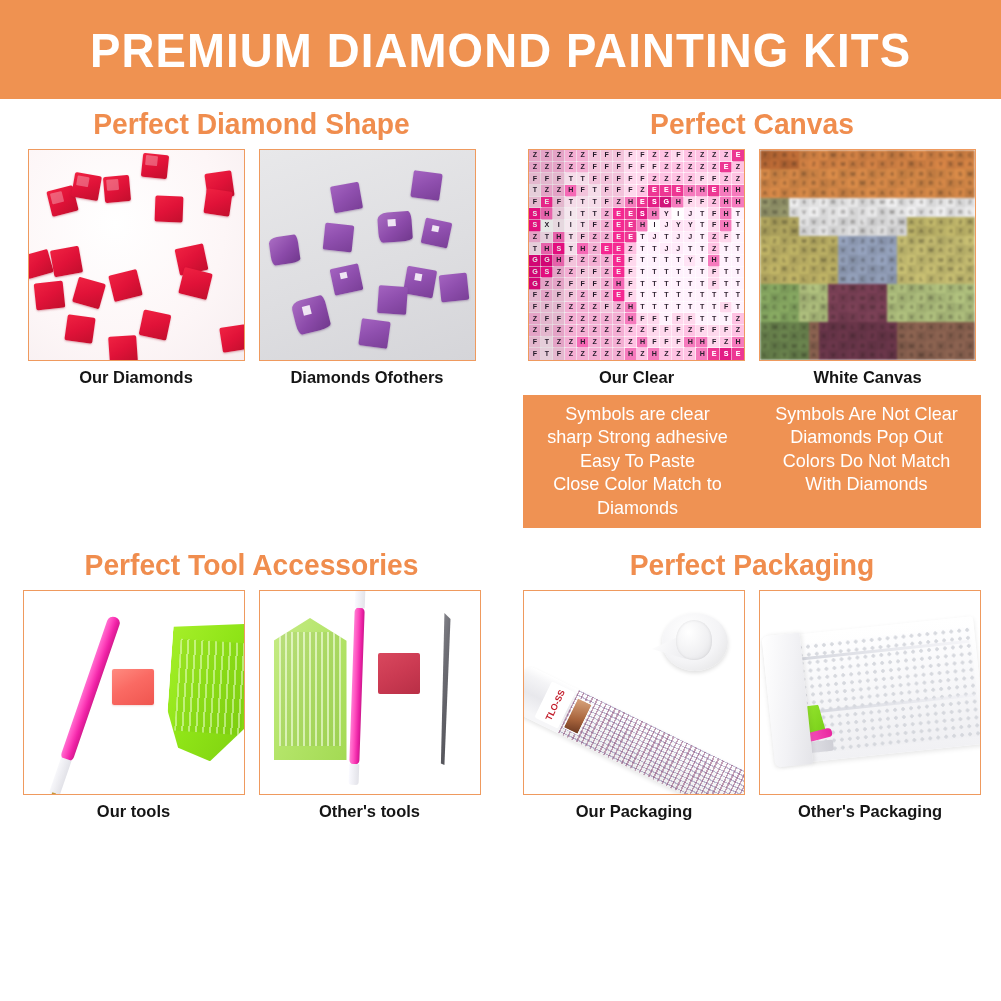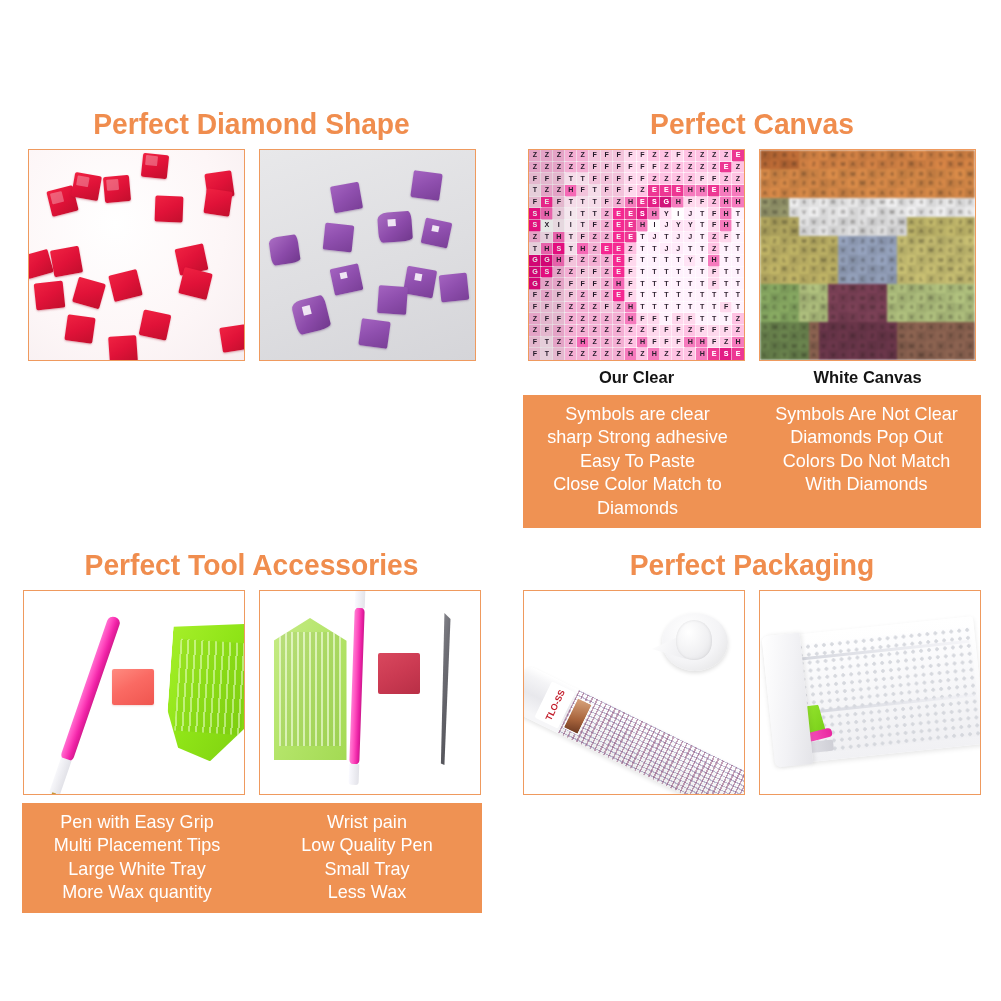--- a/index.html
+++ b/index.html
@@ -326,20 +326,23 @@
   .mailer .contents .g2 { position:absolute; left:4px; top:26px; width:34px; height:9px;
     background:linear-gradient(90deg,#ff63c6,#e8269f); border-radius:4px; transform:rotate(-8deg); }
   .mailer .contents .g3 { position:absolute; left:0px; top:36px; width:38px; height:11px;
     background:linear-gradient(90deg,#e9e9ee,#cfcfd6); border-radius:2px; }
 </style>
 </head>
 <body>
 
 <div class="page">
 
+  <div class="header">
+    <div class="header-title">PREMIUM DIAMOND PAINTING KITS</div>
+  </div>
 
   <div class="quad q-tl">
     <div class="sect-title">Perfect Diamond Shape</div>
 
     <div class="photo-row">
       <div class="photo-box">
         <div class="scene bg-white">
           <div class="drill red facet" style="left:20px;top:38px;width:27px;height:26px;transform:rotate(-14deg)"></div>
           <div class="drill red facet" style="left:44px;top:24px;width:27px;height:25px;transform:rotate(10deg)"></div>
           <div class="drill red facet" style="left:75px;top:26px;width:26px;height:26px;transform:rotate(-5deg)"></div>
@@ -371,20 +374,24 @@
           <div class="drill purple facet" style="left:72px;top:116px;width:29px;height:27px;transform:rotate(-12deg)"></div>
           <div class="drill purple facet" style="left:145px;top:118px;width:30px;height:28px;transform:rotate(10deg)"></div>
           <div class="drill purple" style="left:180px;top:124px;width:28px;height:27px;transform:rotate(-6deg)"></div>
           <div class="drill purple" style="left:118px;top:136px;width:29px;height:28px;transform:rotate(4deg)"></div>
           <div class="drill purple bad facet" style="left:34px;top:148px;width:34px;height:34px;transform:rotate(-14deg)"></div>
           <div class="drill purple" style="left:100px;top:170px;width:29px;height:27px;transform:rotate(8deg)"></div>
         </div>
       </div>
     </div>
 
+    <div class="cap-row">
+      <div class="cap">Our Diamonds</div>
+      <div class="cap">Diamonds Ofothers</div>
+    </div>
 
   </div>
 
   <div class="quad q-tr">
     <div class="sect-title">Perfect Canvas</div>
 
     <div class="photo-row">
       <div class="photo-box">
         <div class="grid-canvas" id="ourCanvasGrid">
             <div class="cell" style="background: rgb(243, 185, 216); filter: saturate(1.25) brightness(0.9); color: rgb(36, 28, 41);">Z</div>
@@ -1244,31 +1251,25 @@
           <div class="pen-vert">
             <div class="capA"></div>
             <div class="capB"></div>
           </div>
           <div class="wax other"></div>
           <div class="tweezer"></div>
         </div>
       </div>
     </div>
 
-
-    <div class="band bl">
-      <div class="band-col">Pen with Easy Grip
-Multi Placement Tips
-Large White Tray
-More Wax quantity</div>
-      <div class="band-col">Wrist pain
-Low Quality Pen
-Small Tray
-Less Wax</div>
+    <div class="cap-row">
+      <div class="cap tools">Our tools</div>
+      <div class="cap tools">Other's tools</div>
     </div>
+
   </div>
 
   <div class="quad q-br">
     <div class="sect-title">Perfect Packaging</div>
 
     <div class="photo-row pack">
       <div class="photo-box">
         <div class="scene bg-plain">
           <div class="cap-plug">
             <div class="disc"></div>
@@ -1296,16 +1297,20 @@
               <div class="g1"></div>
               <div class="g2"></div>
               <div class="g3"></div>
             </div>
             <div class="flap"></div>
           </div>
         </div>
       </div>
     </div>
 
+    <div class="cap-row">
+      <div class="cap tools">Our Packaging</div>
+      <div class="cap tools">Other's Packaging</div>
+    </div>
 
   </div>
 
 </div>
 
 </body></html>

